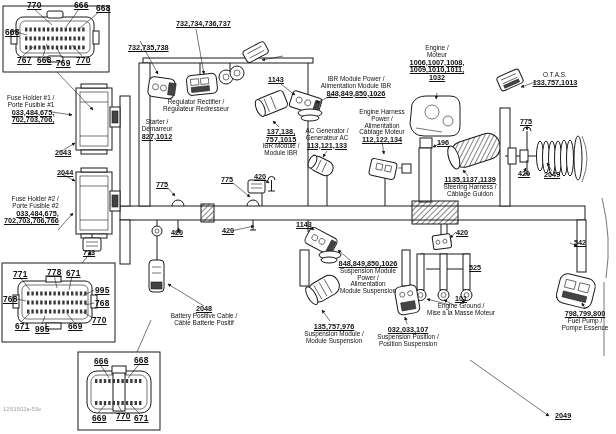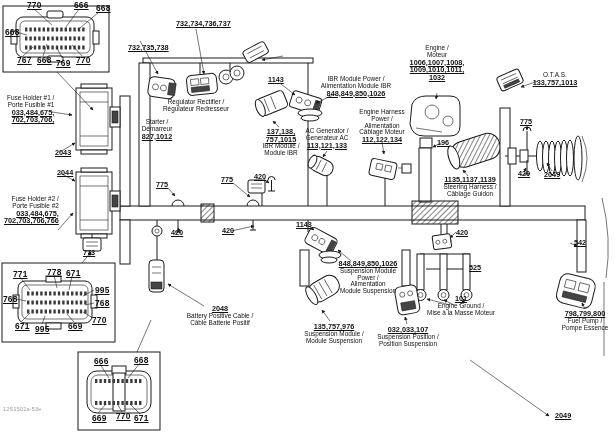--- a/index.html
+++ b/index.html
@@ -584,21 +584,21 @@
         <div class="ln">Mise à la Masse Moteur</div>
       </div>
       <div class="lbl" style="left: 574px; top: 239px;">
         <div class="ln u">542</div>
       </div>
       <div class="lbl ctr" style="left: 585px; top: 310px;">
         <div class="ln u">798,799,800</div>
         <div class="ln">Fuel Pump /</div>
         <div class="ln">Pompe Essence</div>
       </div>
-      <div class="lbl ctr" style="left: 220px; top: 305px;">
+      <div class="lbl ctr" style="left: 204px; top: 305px;">
         <div class="ln u">2048</div>
         <div class="ln">Battery Positive Cable /</div>
         <div class="ln">Câble Batterie Positif</div>
       </div>
       <div class="lbl" style="left: 555px; top: 412px;">
         <div class="ln u">2049</div>
       </div>
     </div>
 
 <div class="wm">12S1502a-53e</div>

